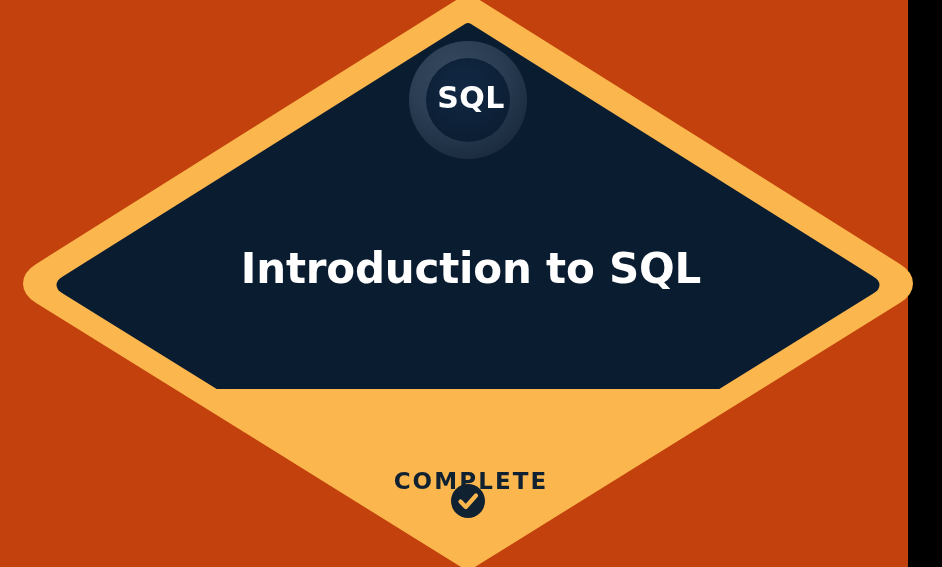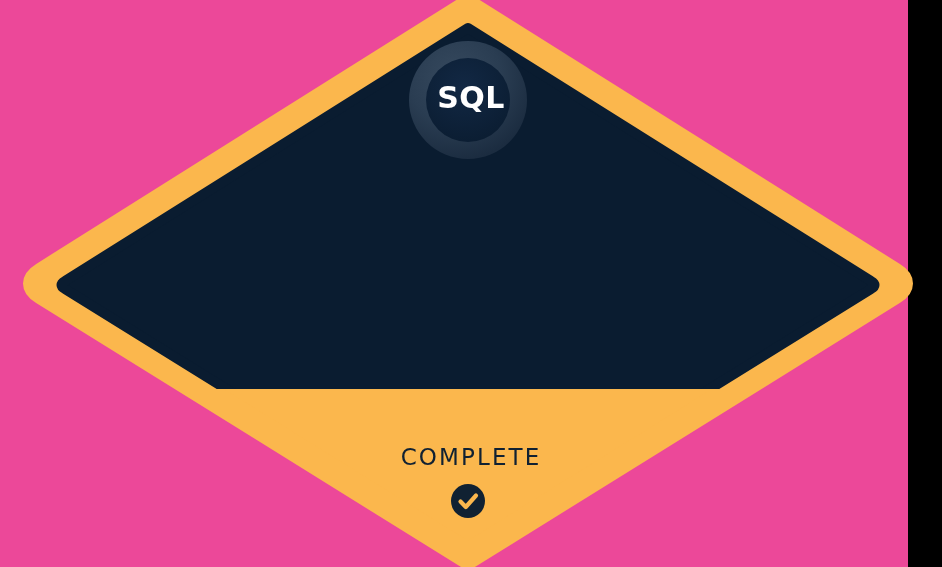--- a/index.html
+++ b/index.html
@@ -12,21 +12,21 @@
     width: 942px;
     height: 567px;
     overflow: hidden;
     font-family: "DejaVu Sans", "Liberation Sans", sans-serif;
   }
 
   #badge-stage {
     position: relative;
     width: 908px;
     height: 567px;
-    background: #ec4899;
+    background: #c2410c;
   }
 
   #badge-svg {
     position: absolute;
     left: 0;
     top: 0;
     width: 942px;
     height: 567px;
     display: block;
   }
@@ -61,23 +61,23 @@
   #status-line-1 {
     top: 410px;
     font-size: 23px;
     font-weight: bold;
     letter-spacing: 2.1px;
     color: #102132;
     font-family: "DejaVu Sans", "Liberation Sans", sans-serif;
   }
 
   #status-line-2 {
-    top: 444px;
+    top: 468px;
     font-size: 23px;
-    font-weight: normal;
+    font-weight: bold;
     letter-spacing: 2.1px;
     color: #102132;
     font-family: "DejaVu Sans", "Liberation Sans", sans-serif;
   }
 </style>
 </head>
 <body>
 
 <div id="badge-stage">
 
@@ -119,17 +119,18 @@
 
     <circle cx="468" cy="100" r="59" fill="url(#ringGrad)"></circle>
     <circle cx="468" cy="100" r="42" fill="url(#ringInnerGrad)"></circle>
 
     <circle cx="468" cy="501" r="17" fill="#102132"></circle>
     <path d="M 460.5 501.5 L 465.8 507 L 476 495.5" fill="none" stroke="#fbb74d" stroke-width="4.2" stroke-linecap="round" stroke-linejoin="round"></path>
   </svg>
 
   <div class="overlay" id="sql-abbrev">SQL</div>
 
+  <div class="overlay" id="course-title">Introduction to SQL</div>
 
 
   <div class="overlay" id="status-line-2">COMPLETE</div>
 
 </div>
 
 </body></html>

